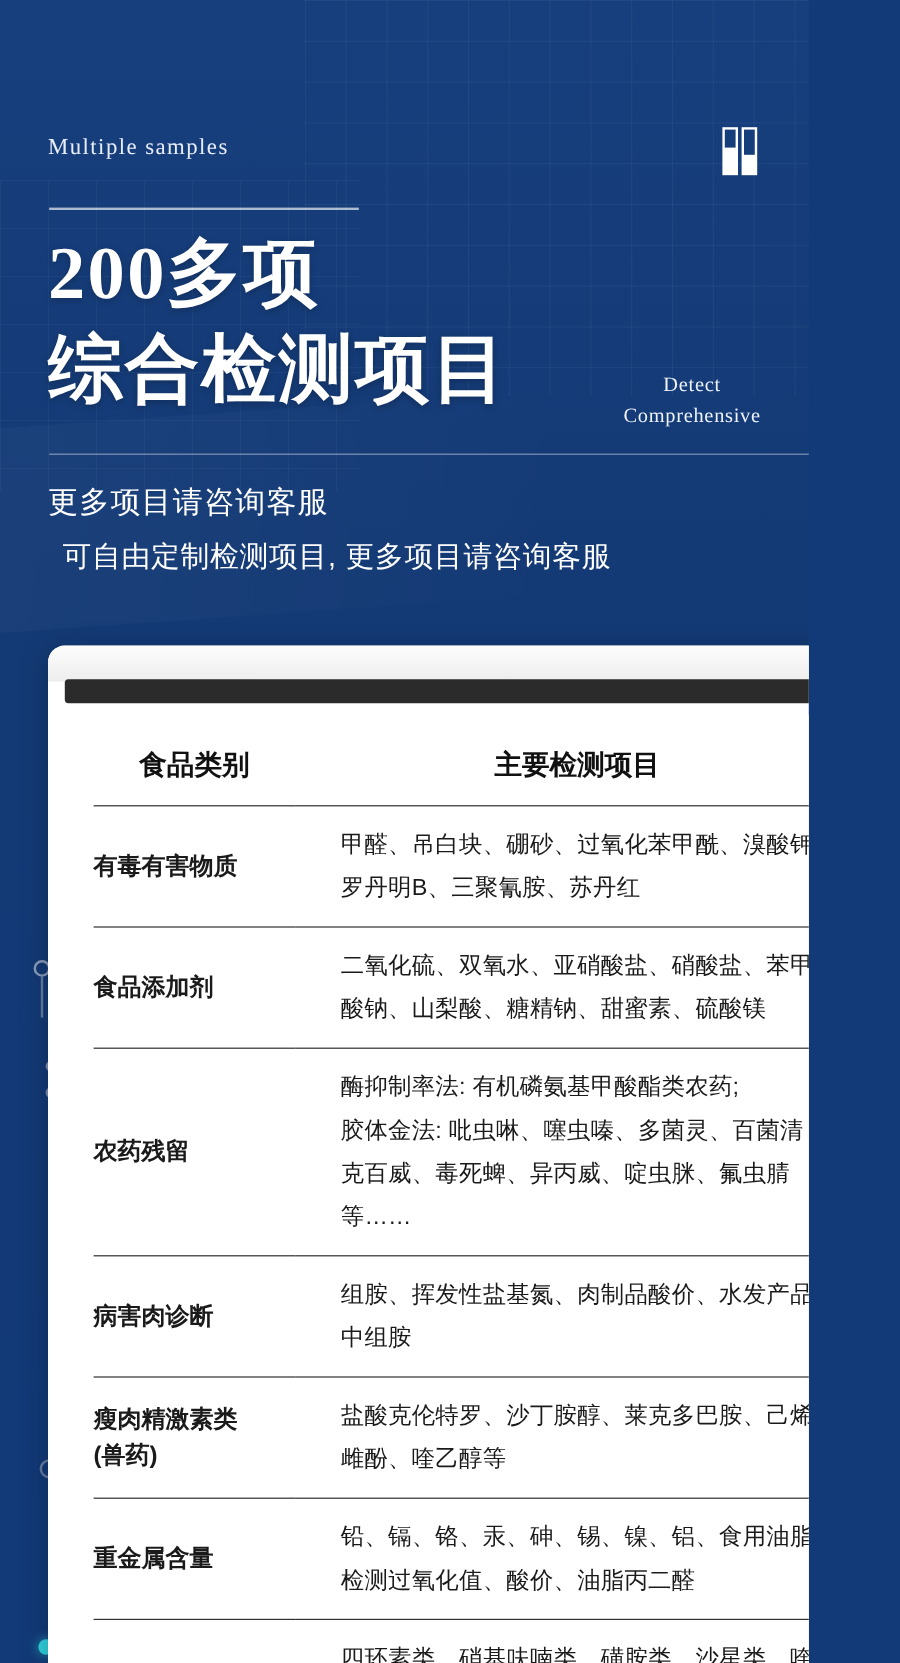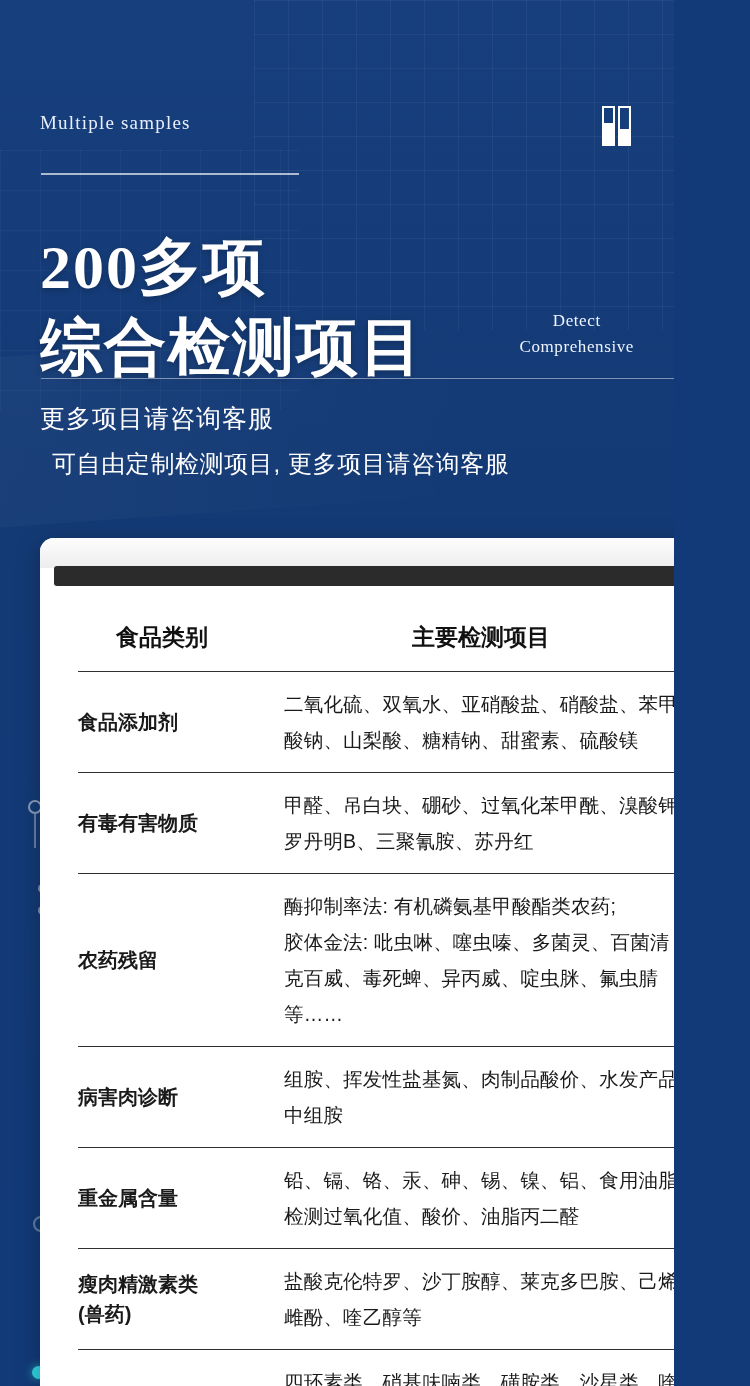--- a/index.html
+++ b/index.html
@@ -71,21 +71,20 @@
   .headline {
     position: absolute;
     left: 40px; top: 188px;
     color: #ffffff;
     font-family: "Liberation Serif", "DejaVu Serif", serif;
     font-weight: bold;
     font-size: 62px;
     line-height: 80px;
     letter-spacing: 2px;
     text-shadow: 0 2px 6px rgba(0,0,0,0.25);
-    margin-top: 39px;
   }
   .headline .l2 { display: block; }
   .detect-en {
     position: absolute;
     right: 40px; top: 308px;
     text-align: center;
     color: #eef3fc;
     font-family: "Liberation Serif", "DejaVu Serif", serif;
     font-size: 17px;
     line-height: 26px;
@@ -276,42 +275,42 @@
     <div class="card-body">
       <table class="detect">
         <thead>
           <tr>
             <th class="c1">食品类别</th>
             <th class="c2">主要检测项目</th>
           </tr>
         </thead>
         <tbody>
           <tr>
+            <td class="cat">有毒有害物质</td>
+            <td class="items">甲醛、吊白块、硼砂、过氧化苯甲酰、溴酸钾罗丹明B、三聚氰胺、苏丹红</td>
+          </tr>
+          <tr>
             <td class="cat">食品添加剂</td>
             <td class="items">二氧化硫、双氧水、亚硝酸盐、硝酸盐、苯甲酸钠、山梨酸、糖精钠、甜蜜素、硫酸镁</td>
           </tr>
           <tr>
-            <td class="cat">有毒有害物质</td>
-            <td class="items">甲醛、吊白块、硼砂、过氧化苯甲酰、溴酸钾罗丹明B、三聚氰胺、苏丹红</td>
-          </tr>
-          <tr>
             <td class="cat">农药残留</td>
             <td class="items">酶抑制率法: 有机磷氨基甲酸酯类农药;<br>胶体金法: 吡虫啉、噻虫嗪、多菌灵、百菌清克百威、毒死蜱、异丙威、啶虫脒、氟虫腈等……</td>
           </tr>
           <tr>
             <td class="cat">病害肉诊断</td>
             <td class="items">组胺、挥发性盐基氮、肉制品酸价、水发产品中组胺</td>
           </tr>
           <tr>
+            <td class="cat">瘦肉精激素类<br>(兽药)</td>
+            <td class="items">盐酸克伦特罗、沙丁胺醇、莱克多巴胺、己烯雌酚、喹乙醇等</td>
+          </tr>
+          <tr>
             <td class="cat">重金属含量</td>
             <td class="items">铅、镉、铬、汞、砷、锡、镍、铝、食用油脂检测过氧化值、酸价、油脂丙二醛</td>
-          </tr>
-          <tr>
-            <td class="cat">瘦肉精激素类<br>(兽药)</td>
-            <td class="items">盐酸克伦特罗、沙丁胺醇、莱克多巴胺、己烯雌酚、喹乙醇等</td>
           </tr>
           <tr>
             <td class="cat">抗生素残留类<br>(兽药)</td>
             <td class="items">四环素类、硝基呋喃类、磺胺类、沙星类、喹诺酮类、氟苯尼考、庆大霉素、链霉素、阿莫西林、红霉素等</td>
           </tr>
         </tbody>
       </table>
     </div>
   </div>
 

